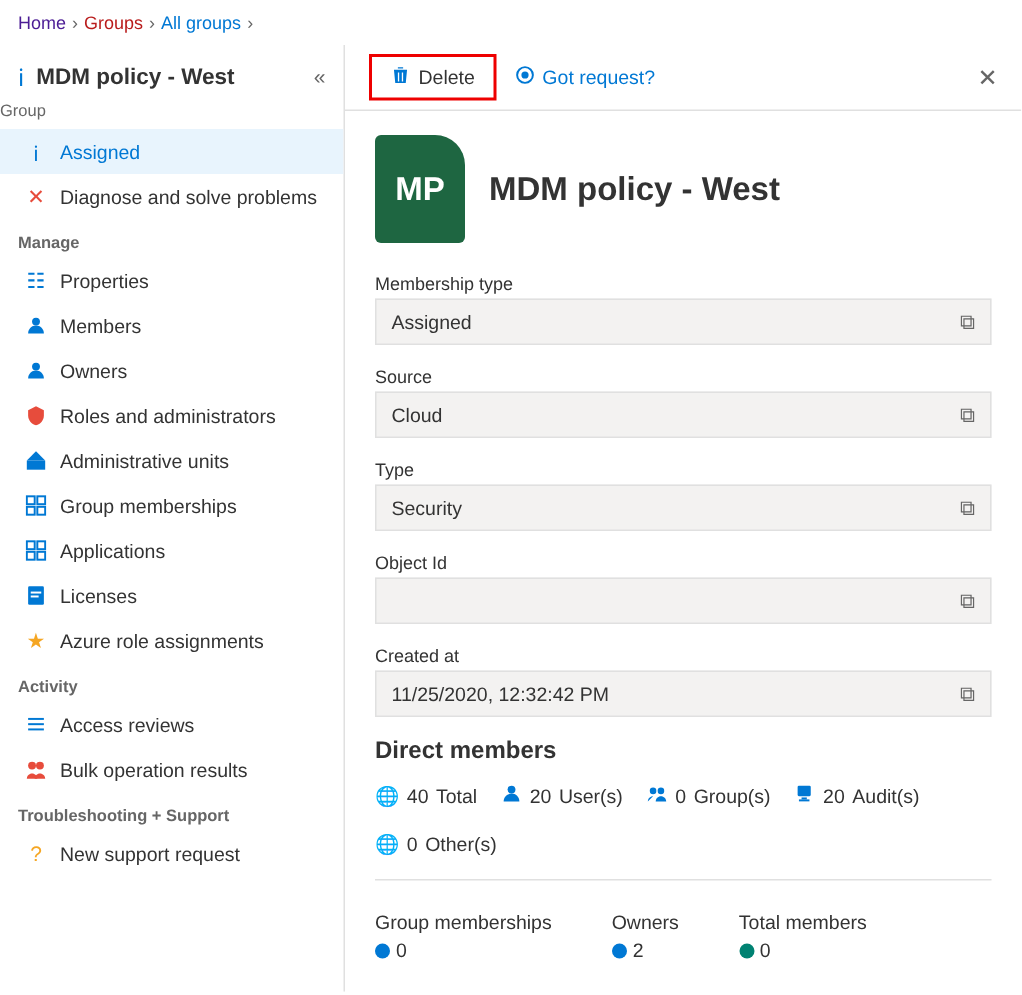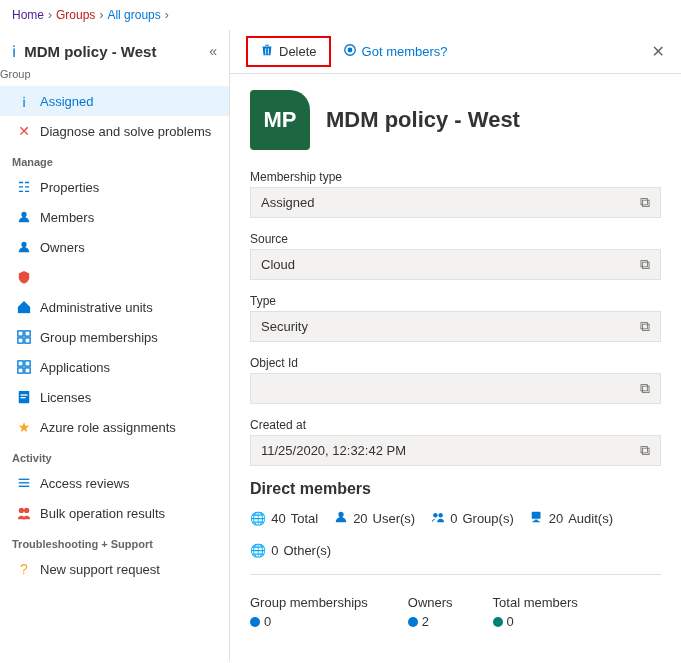--- a/index.html
+++ b/index.html
@@ -31,21 +31,21 @@
 
     .toolbar { display: flex; padding: 6px 16px; border-bottom: 1px solid #e0e0e0; gap: 12px; }
     .delete-btn { display: flex; align-items: center; gap: 5px; padding: 5px 12px; border: 2px solid #e00; background: #fff; color: #333; cursor: pointer; font-size: 13px; }
     .delete-btn .icon { color: #0078d4; font-size: 14px; }
     .feedback-btn { display: flex; align-items: center; gap: 5px; color: #0078d4; cursor: pointer; font-size: 13px; background: none; border: none; }
     .close-btn { margin-left: auto; cursor: pointer; color: #666; font-size: 16px; background: none; border: none; }
 
     .content { padding: 16px 20px; overflow-y: auto; flex: 1; }
 
     .entity-header { display: flex; align-items: center; gap: 16px; margin-bottom: 20px; }
-    .avatar { width: 60px; height: 60px; background: #1e6641; border-radius: 4px 20px 4px 4px; display: flex; align-items: center; justify-content: center; color: #fff; font-size: 22px; font-weight: 600; flex-shrink: 0; }
+    .avatar { width: 60px; height: 72px; background: #1e6641; border-radius: 4px 20px 4px 4px; display: flex; align-items: center; justify-content: center; color: #fff; font-size: 22px; font-weight: 600; flex-shrink: 0; }
     .entity-name { font-size: 22px; font-weight: 600; color: #333; }
 
     .field-group { margin-bottom: 14px; }
     .field-label { font-size: 12px; color: #333; margin-bottom: 3px; }
     .field-value { display: flex; align-items: center; background: #f3f2f1; border: 1px solid #e0e0e0; padding: 6px 10px; font-size: 13px; color: #333; }
     .field-value .copy-icon { margin-left: auto; color: #666; cursor: pointer; font-size: 14px; }
 
     .section-title { font-size: 16px; font-weight: 600; margin-bottom: 12px; color: #333; }
 
     .members-stats { display: flex; align-items: center; gap: 16px; margin-bottom: 16px; flex-wrap: wrap; }
@@ -115,20 +115,21 @@
           </svg>
       </span>
       <span>Owners</span>
     </div>
     <div class="nav-item">
       <span class="icon" style="color:#e74c3c;">
         <svg width="14" height="14" viewBox="0 0 16 16" fill="#e74c3c">
             <path d="M8 1L2 4v4c0 3.5 2.5 6.7 6 7.4C11.5 14.7 14 11.5 14 8V4L8 1z"></path>
           </svg>
       </span>
+      <span>Roles and administrators</span>
     </div>
     <div class="nav-item">
       <span class="icon" style="color:#0078d4;">
         <svg width="14" height="14" viewBox="0 0 16 16" fill="#0078d4">
             <rect x="1" y="8" width="14" height="7"></rect>
             <polygon points="8,1 1,8 15,8"></polygon>
           </svg>
       </span>
       <span>Administrative units</span>
     </div>
@@ -212,21 +213,21 @@
         </span>
         <span>Delete</span>
       </button>
       <button class="feedback-btn">
         <span style="color:#0078d4;">
           <svg width="14" height="14" viewBox="0 0 16 16" fill="none" stroke="#0078d4" stroke-width="1.5">
               <circle cx="8" cy="8" r="6"></circle>
               <circle cx="8" cy="8" r="2" fill="#0078d4"></circle>
             </svg>
         </span>
-        <span>Got members?</span>
+        <span>Got request?</span>
       </button>
       <button class="close-btn">✕</button>
     </div>
 
     <div class="content">
 
       <div class="entity-header">
         <div class="avatar">MP</div>
         <div class="entity-name">MDM policy - West</div>
       </div>

